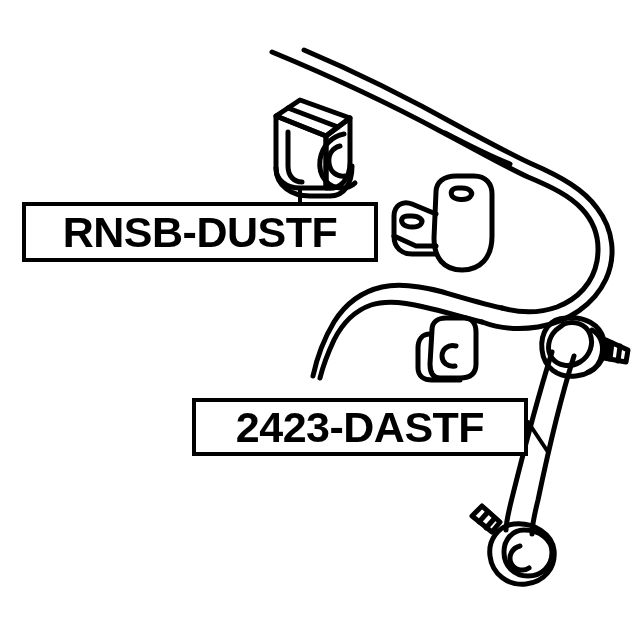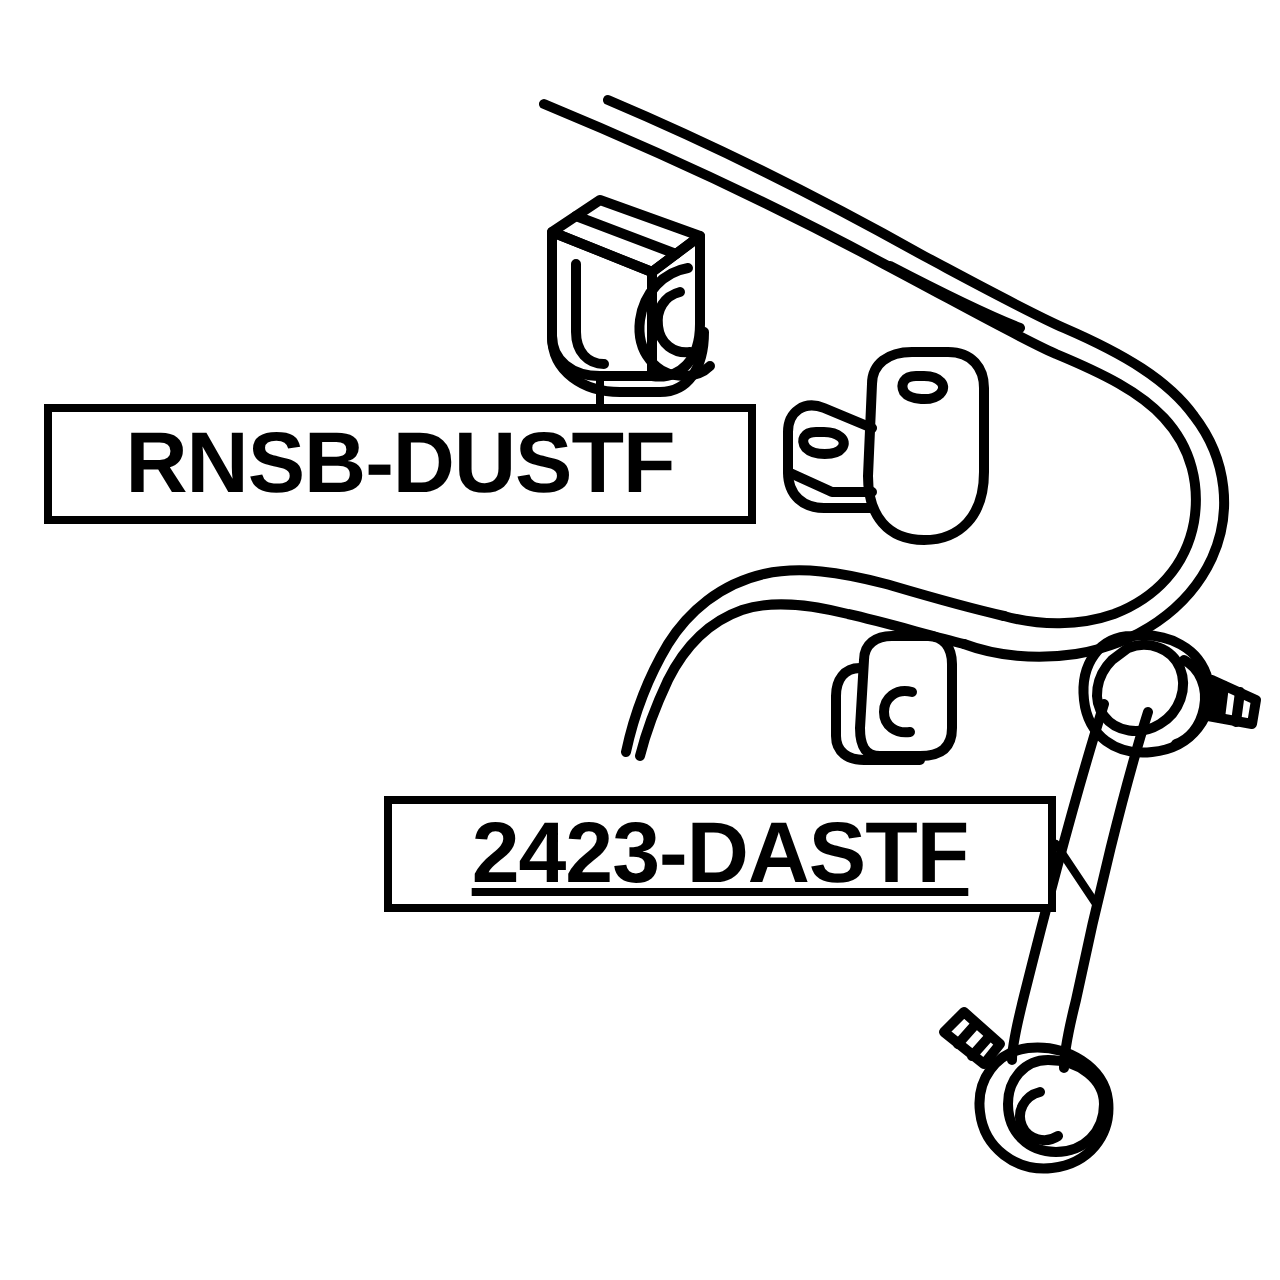--- a/index.html
+++ b/index.html
@@ -55,21 +55,20 @@
     font-size: 43px;
   }
   #label-box-2 {
     left: 192px;
     top: 398px;
     width: 336px;
     height: 58px;
   }
   #label-box-2 .part-label-text {
     font-size: 43px;
-    text-decoration: underline;
   }
 </style>
 </head>
 <body>
 
 <div id="diagram-root">
 
   <svg id="diagram-svg" viewBox="0 0 640 640" xmlns="http://www.w3.org/2000/svg">
 
     <g fill="none" stroke="#000000" stroke-width="5" stroke-linecap="round" stroke-linejoin="round">

